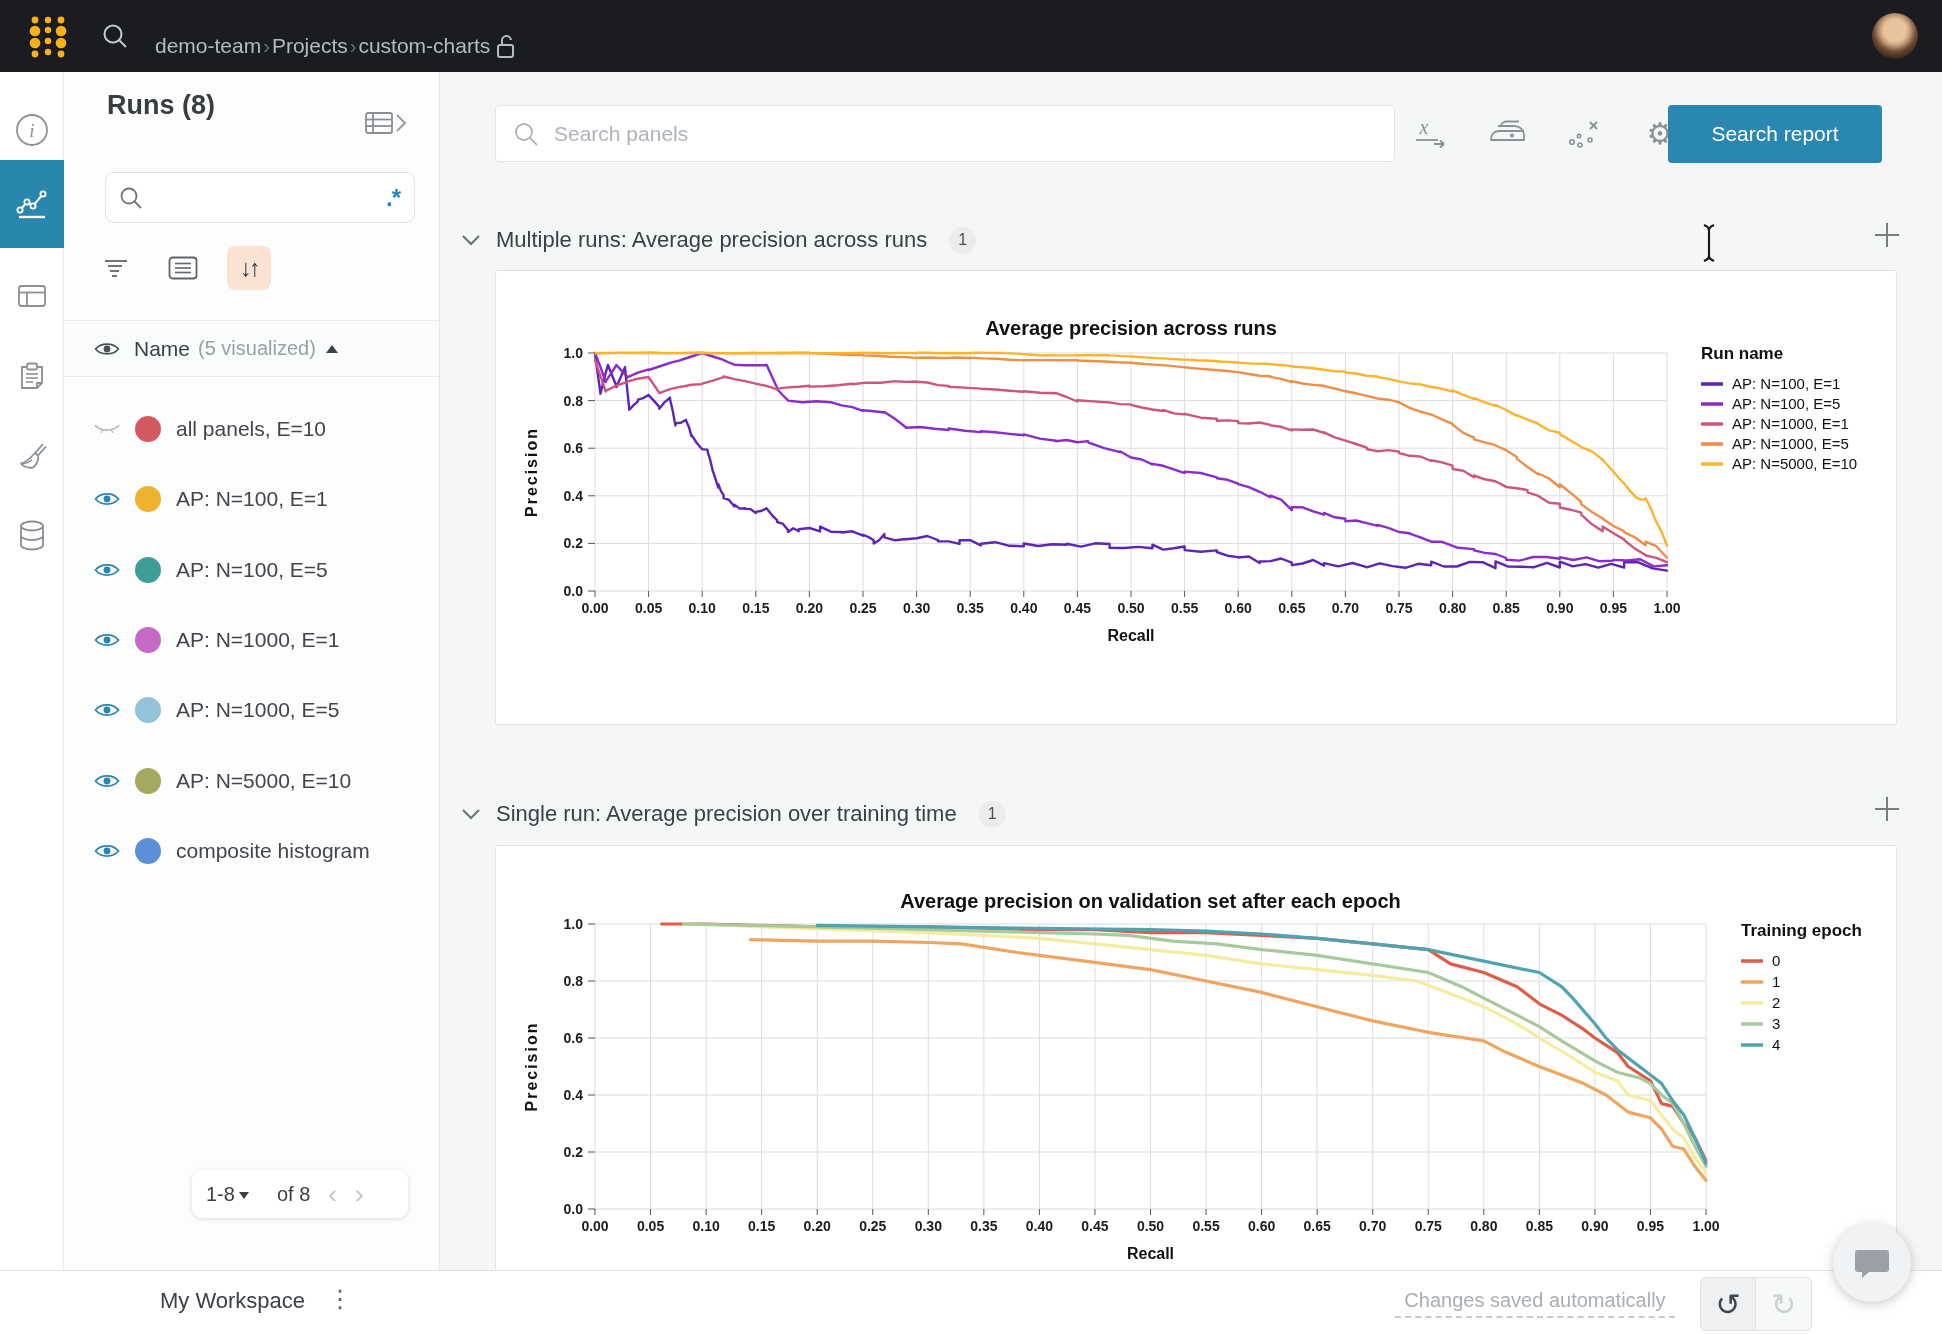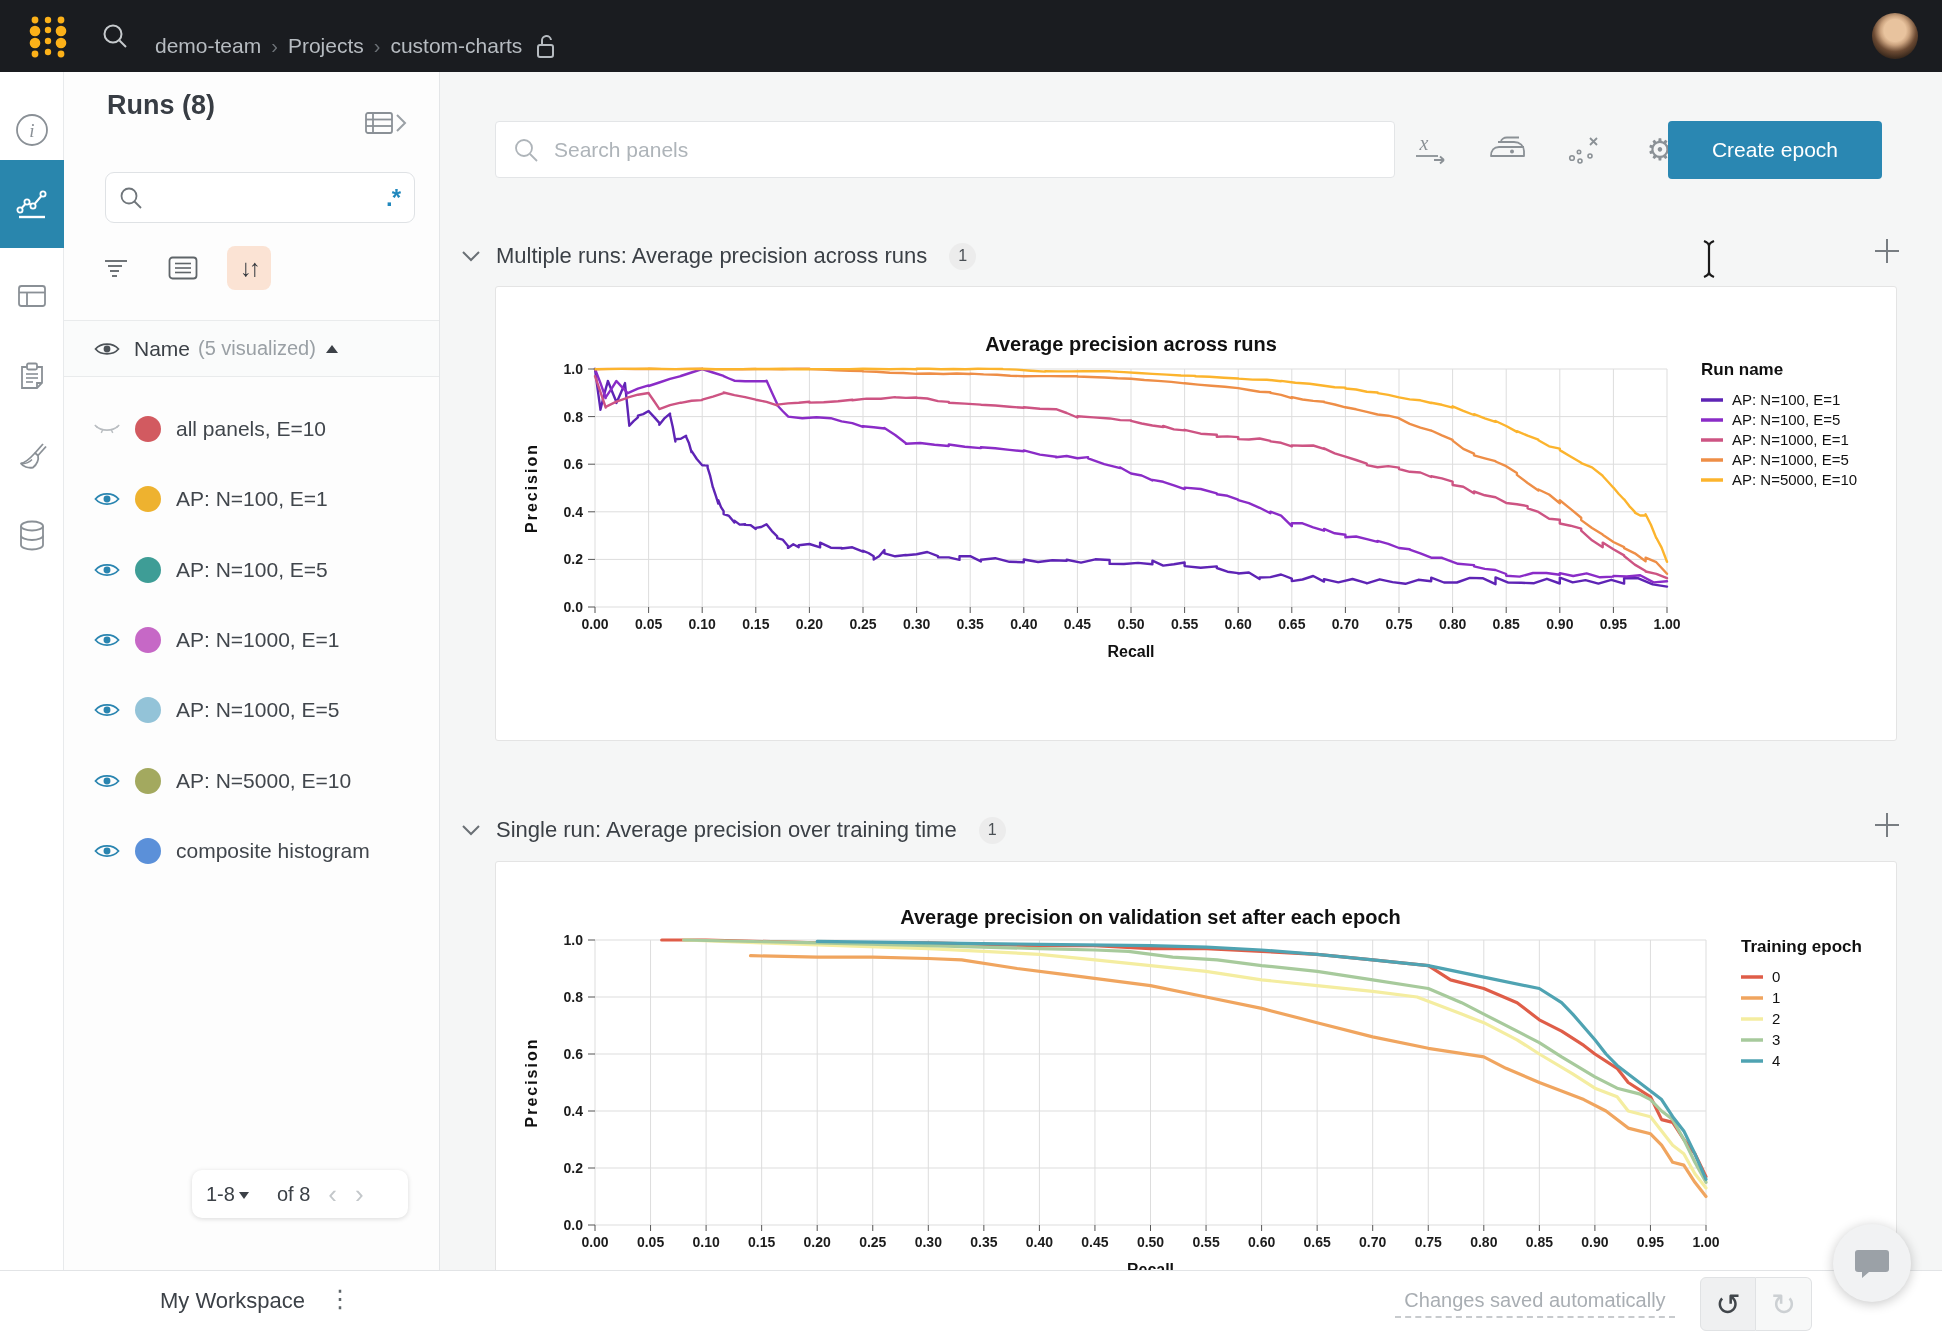--- a/index.html
+++ b/index.html
@@ -4,21 +4,21 @@
 <style>
   * { margin:0; padding:0; box-sizing:border-box; }
   html,body { width:1942px; height:1334px; }
   body { font-family:"Liberation Sans", sans-serif; background:#fff; overflow:hidden; }
   .page { position:relative; width:1942px; height:1334px; overflow:hidden; background:#f5f6f6; }
 
   
   .navbar { position:absolute; left:0; top:0; width:1942px; height:72px; background:#1a1c20; z-index:40; }
   .nav-logo { position:absolute; left:27px; top:13px; }
   .nav-search { position:absolute; left:100px; top:21px; cursor:pointer; }
-  .breadcrumb { position:absolute; left:155px; top:0; height:92px; display:flex; align-items:center; gap:10px; font-size:21px; color:#b6bbc0; }
+  .breadcrumb { position:absolute; left:155px; top:0; height:92px; display:flex; align-items:center; gap:2px; font-size:21px; color:#b6bbc0; }
   .crumb { cursor:pointer; }
   .crumb-sep { color:#6d7277; font-size:20px; }
   .lock-icon { margin-left:2px; margin-top:2px; }
   .avatar { position:absolute; left:1872px; top:13px; width:46px; height:46px; border-radius:50%;
     background:radial-gradient(circle at 50% 38%, #e8c39e 0 30%, #caa27e 40%, #6b4a33 58%, #3c2a1d 75%, #2a2017 100%); cursor:pointer; }
 
   
   .rail { position:absolute; left:0; top:72px; width:64px; height:1198px; background:#fff; border-right:1px solid #e8eaec; z-index:20; }
   .rail-item { position:absolute; left:0; width:64px; height:80px; display:flex; align-items:center; justify-content:center; cursor:pointer; }
   .rail-item.active { background:#2986ad; height:88px; }
@@ -43,21 +43,21 @@
   .run-eye { width:26px; display:flex; justify-content:center; cursor:pointer; flex:0 0 26px; }
   .run-dot { width:26px; height:26px; border-radius:50%; margin-left:15px; flex:0 0 26px; }
   .run-label { font-size:21px; color:#41464c; margin-left:15px; white-space:nowrap; }
   .pagination { position:absolute; left:128px; top:1098px; width:216px; height:48px; background:#fff; border-radius:10px; box-shadow:0 1px 5px rgba(0,0,0,.14); display:flex; align-items:center; padding:0 14px; }
   .pg-range { font-size:20px; color:#3c4147; cursor:pointer; }
   .pg-caret { width:0; height:0; border-left:5px solid transparent; border-right:5px solid transparent; border-top:7px solid #3c4147; margin:2px 0 0 4px; cursor:pointer; }
   .pg-of { font-size:20px; color:#3c4147; margin-left:28px; }
   .pg-nav { margin-left:18px; color:#c3c7ca; font-size:26px; cursor:pointer; line-height:1; }
 
   
-  .main { position:absolute; left:440px; top:88px; width:1502px; height:916px; background:#f5f6f6; }
+  .main { position:absolute; left:440px; top:72px; width:1502px; height:916px; background:#f5f6f6; }
   .panel-search { position:absolute; left:55px; top:33px; width:900px; height:57px; background:#fff; border:1px solid #e3e5e7; border-radius:4px; display:flex; align-items:center; padding:0 16px; }
   .panel-search input { flex:1; border:none; outline:none; font-size:21px; margin-left:14px; background:transparent; color:#3c4147; }
   .panel-search input::placeholder { color:#aeb4b9; }
   .tool-icons { position:absolute; left:970px; top:33px; height:57px; display:flex; align-items:center; gap:32px; }
   .tool-btn { width:44px; height:44px; display:flex; align-items:center; justify-content:center; cursor:pointer; color:#8b9196; }
   .gear-glyph { font-family:"DejaVu Sans", sans-serif; font-size:30px; color:#8b9196; }
   .create-report { position:absolute; left:1228px; top:33px; width:214px; height:58px; background:#2a87b2; color:#fff; font-size:21px; border:none; border-radius:4px; cursor:pointer; font-family:"Liberation Sans",sans-serif; }
   .section-head { position:absolute; left:20px; height:50px; display:flex; align-items:center; }
   .sec-chevron { cursor:pointer; display:flex; align-items:center; }
   .sec-title { font-size:22px; color:#3b4046; margin-left:14px; cursor:pointer; }
@@ -331,21 +331,21 @@
           <circle cx="6" cy="26" r="2.3" fill="none" stroke="#8b9196" stroke-width="1.6"></circle>
           <circle cx="14" cy="29" r="2" fill="none" stroke="#8b9196" stroke-width="1.6"></circle>
           <circle cx="13" cy="20" r="1.7" fill="none" stroke="#8b9196" stroke-width="1.6"></circle>
           <circle cx="24" cy="24" r="2" fill="none" stroke="#8b9196" stroke-width="1.6"></circle>
         </svg>
       </div>
       <div class="tool-btn">
         <span class="gear-glyph">⚙</span>
       </div>
     </div>
-    <button class="create-report">Create epoch</button>
+    <button class="create-report">Search report</button>
 
     <div class="section-head" style="top:143px">
       <span class="sec-chevron">
         <svg width="22" height="14" viewBox="0 0 22 14">
           <polyline points="3,3 11,11 19,3" fill="none" stroke="#6a7075" stroke-width="2"></polyline>
         </svg>
       </span>
       <span class="sec-title">Multiple runs: Average precision across runs</span>
       <span class="sec-badge">1</span>
     </div>

